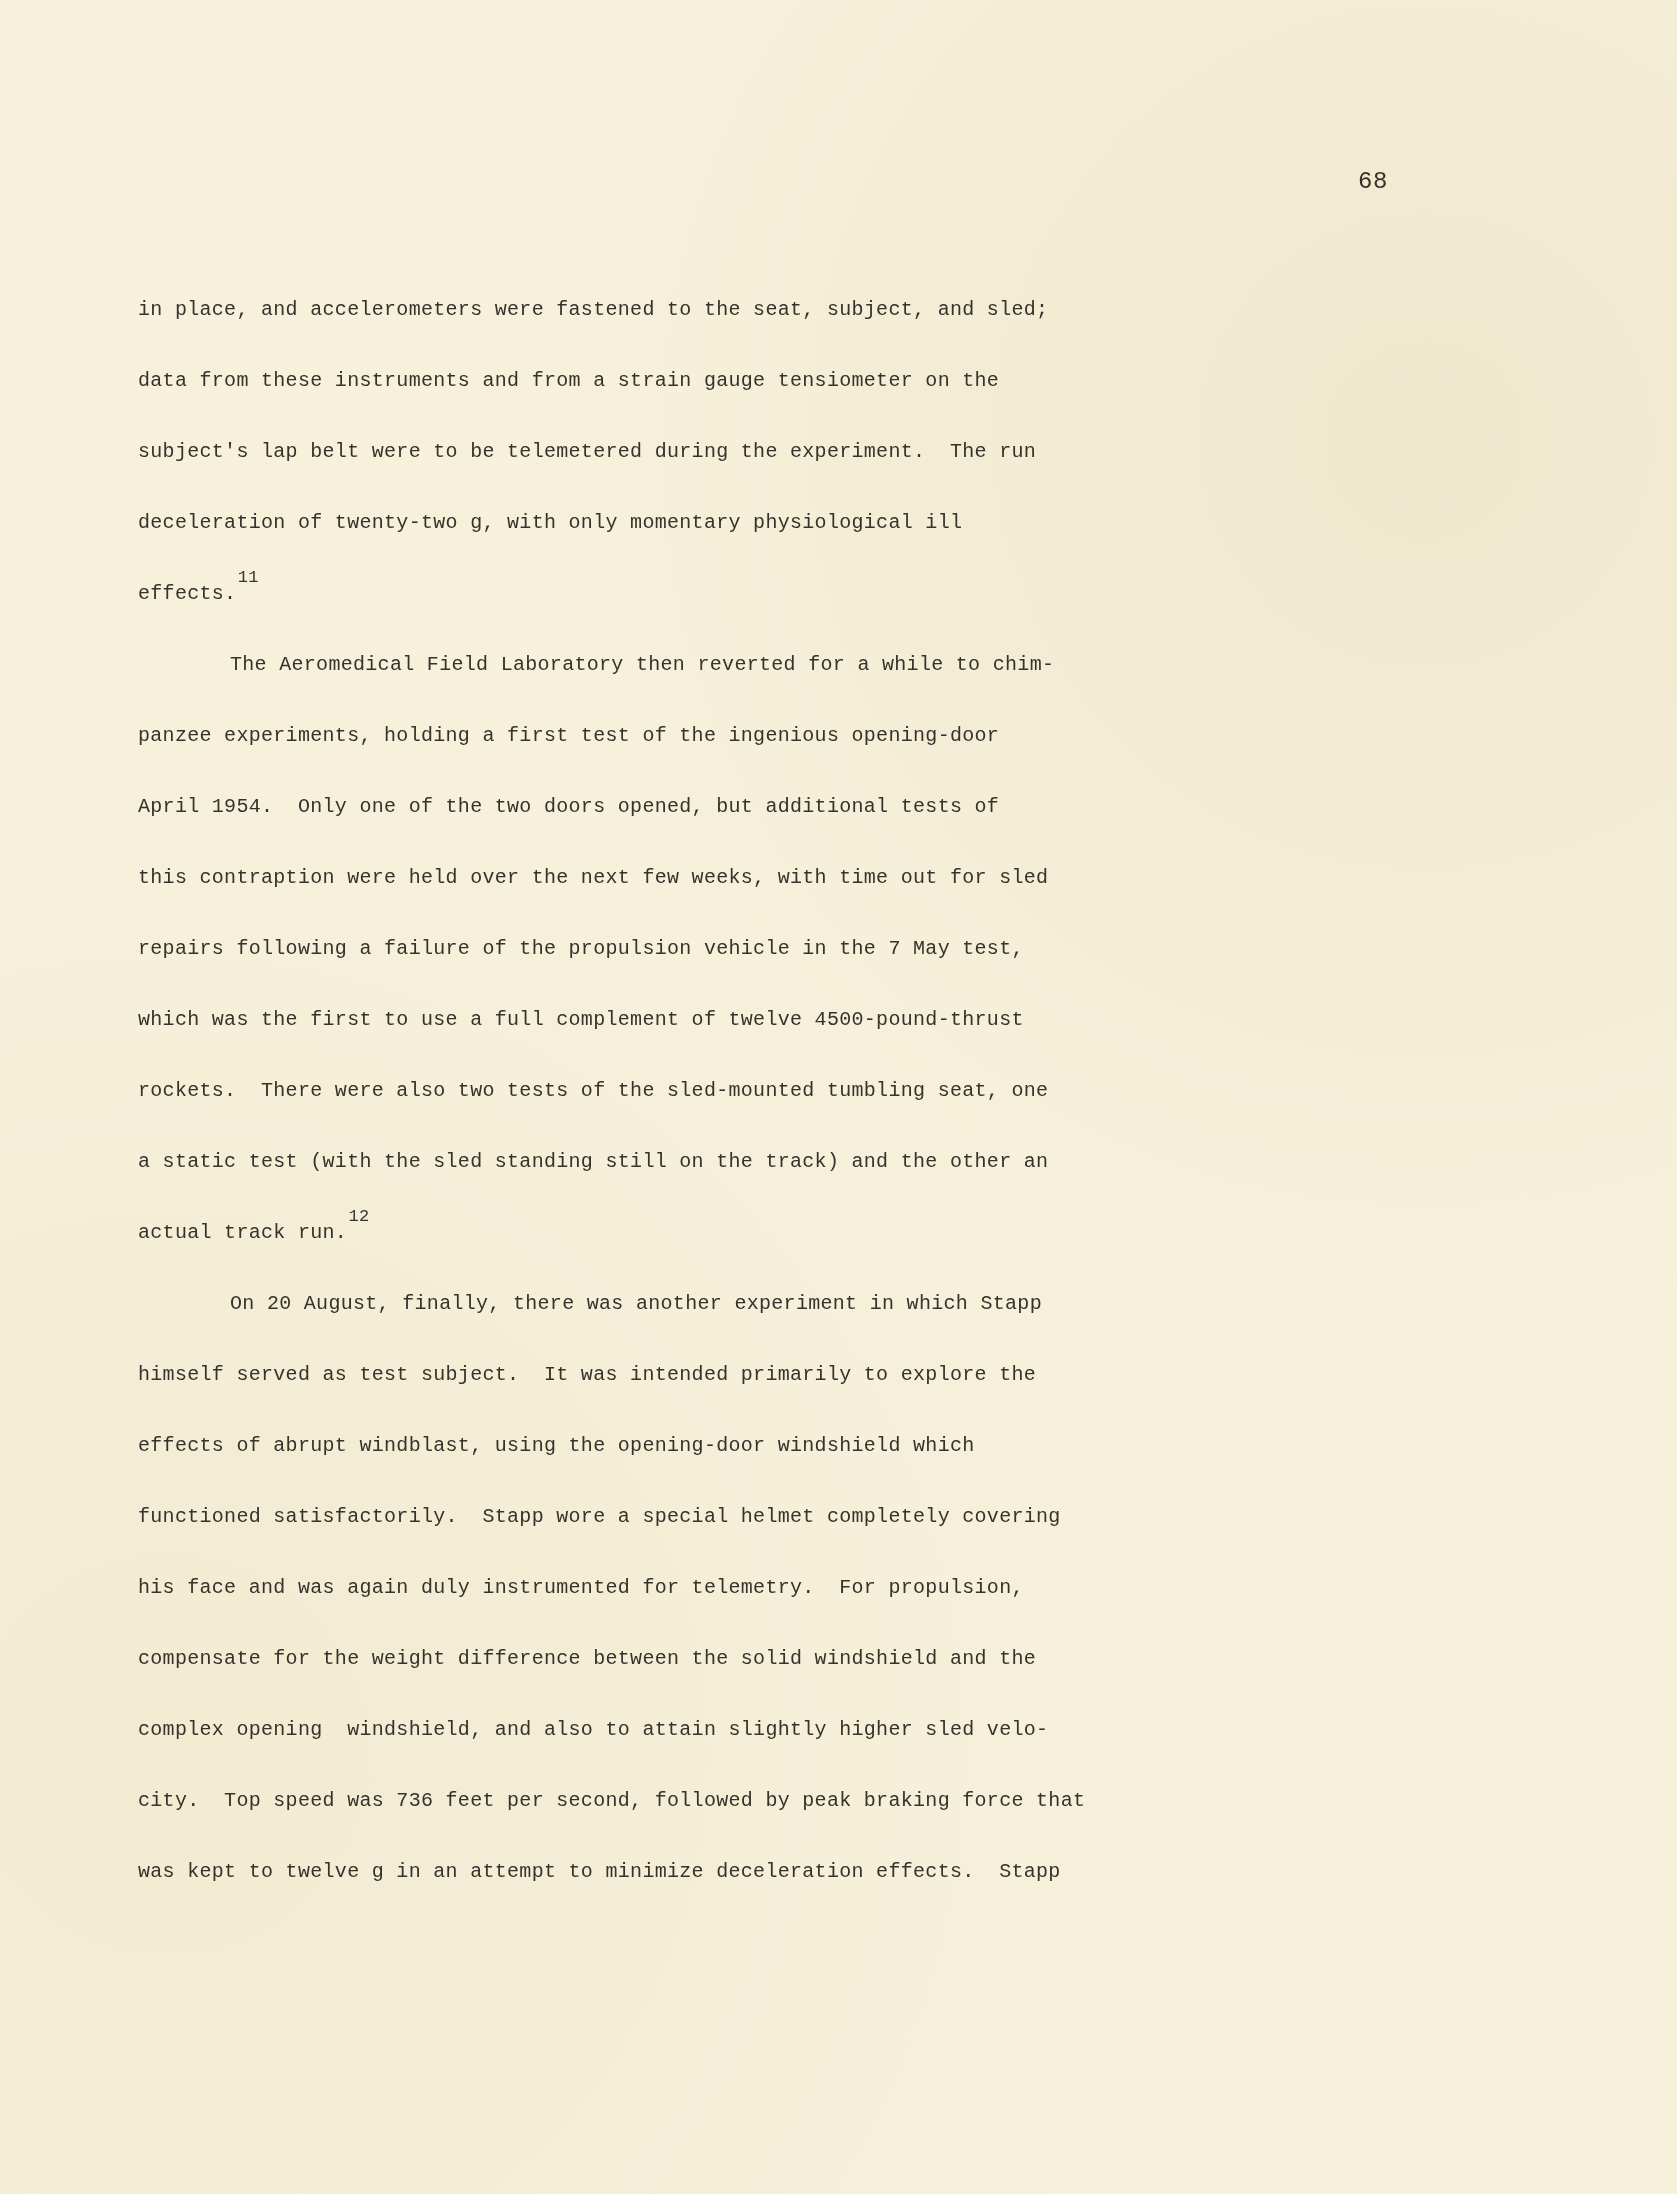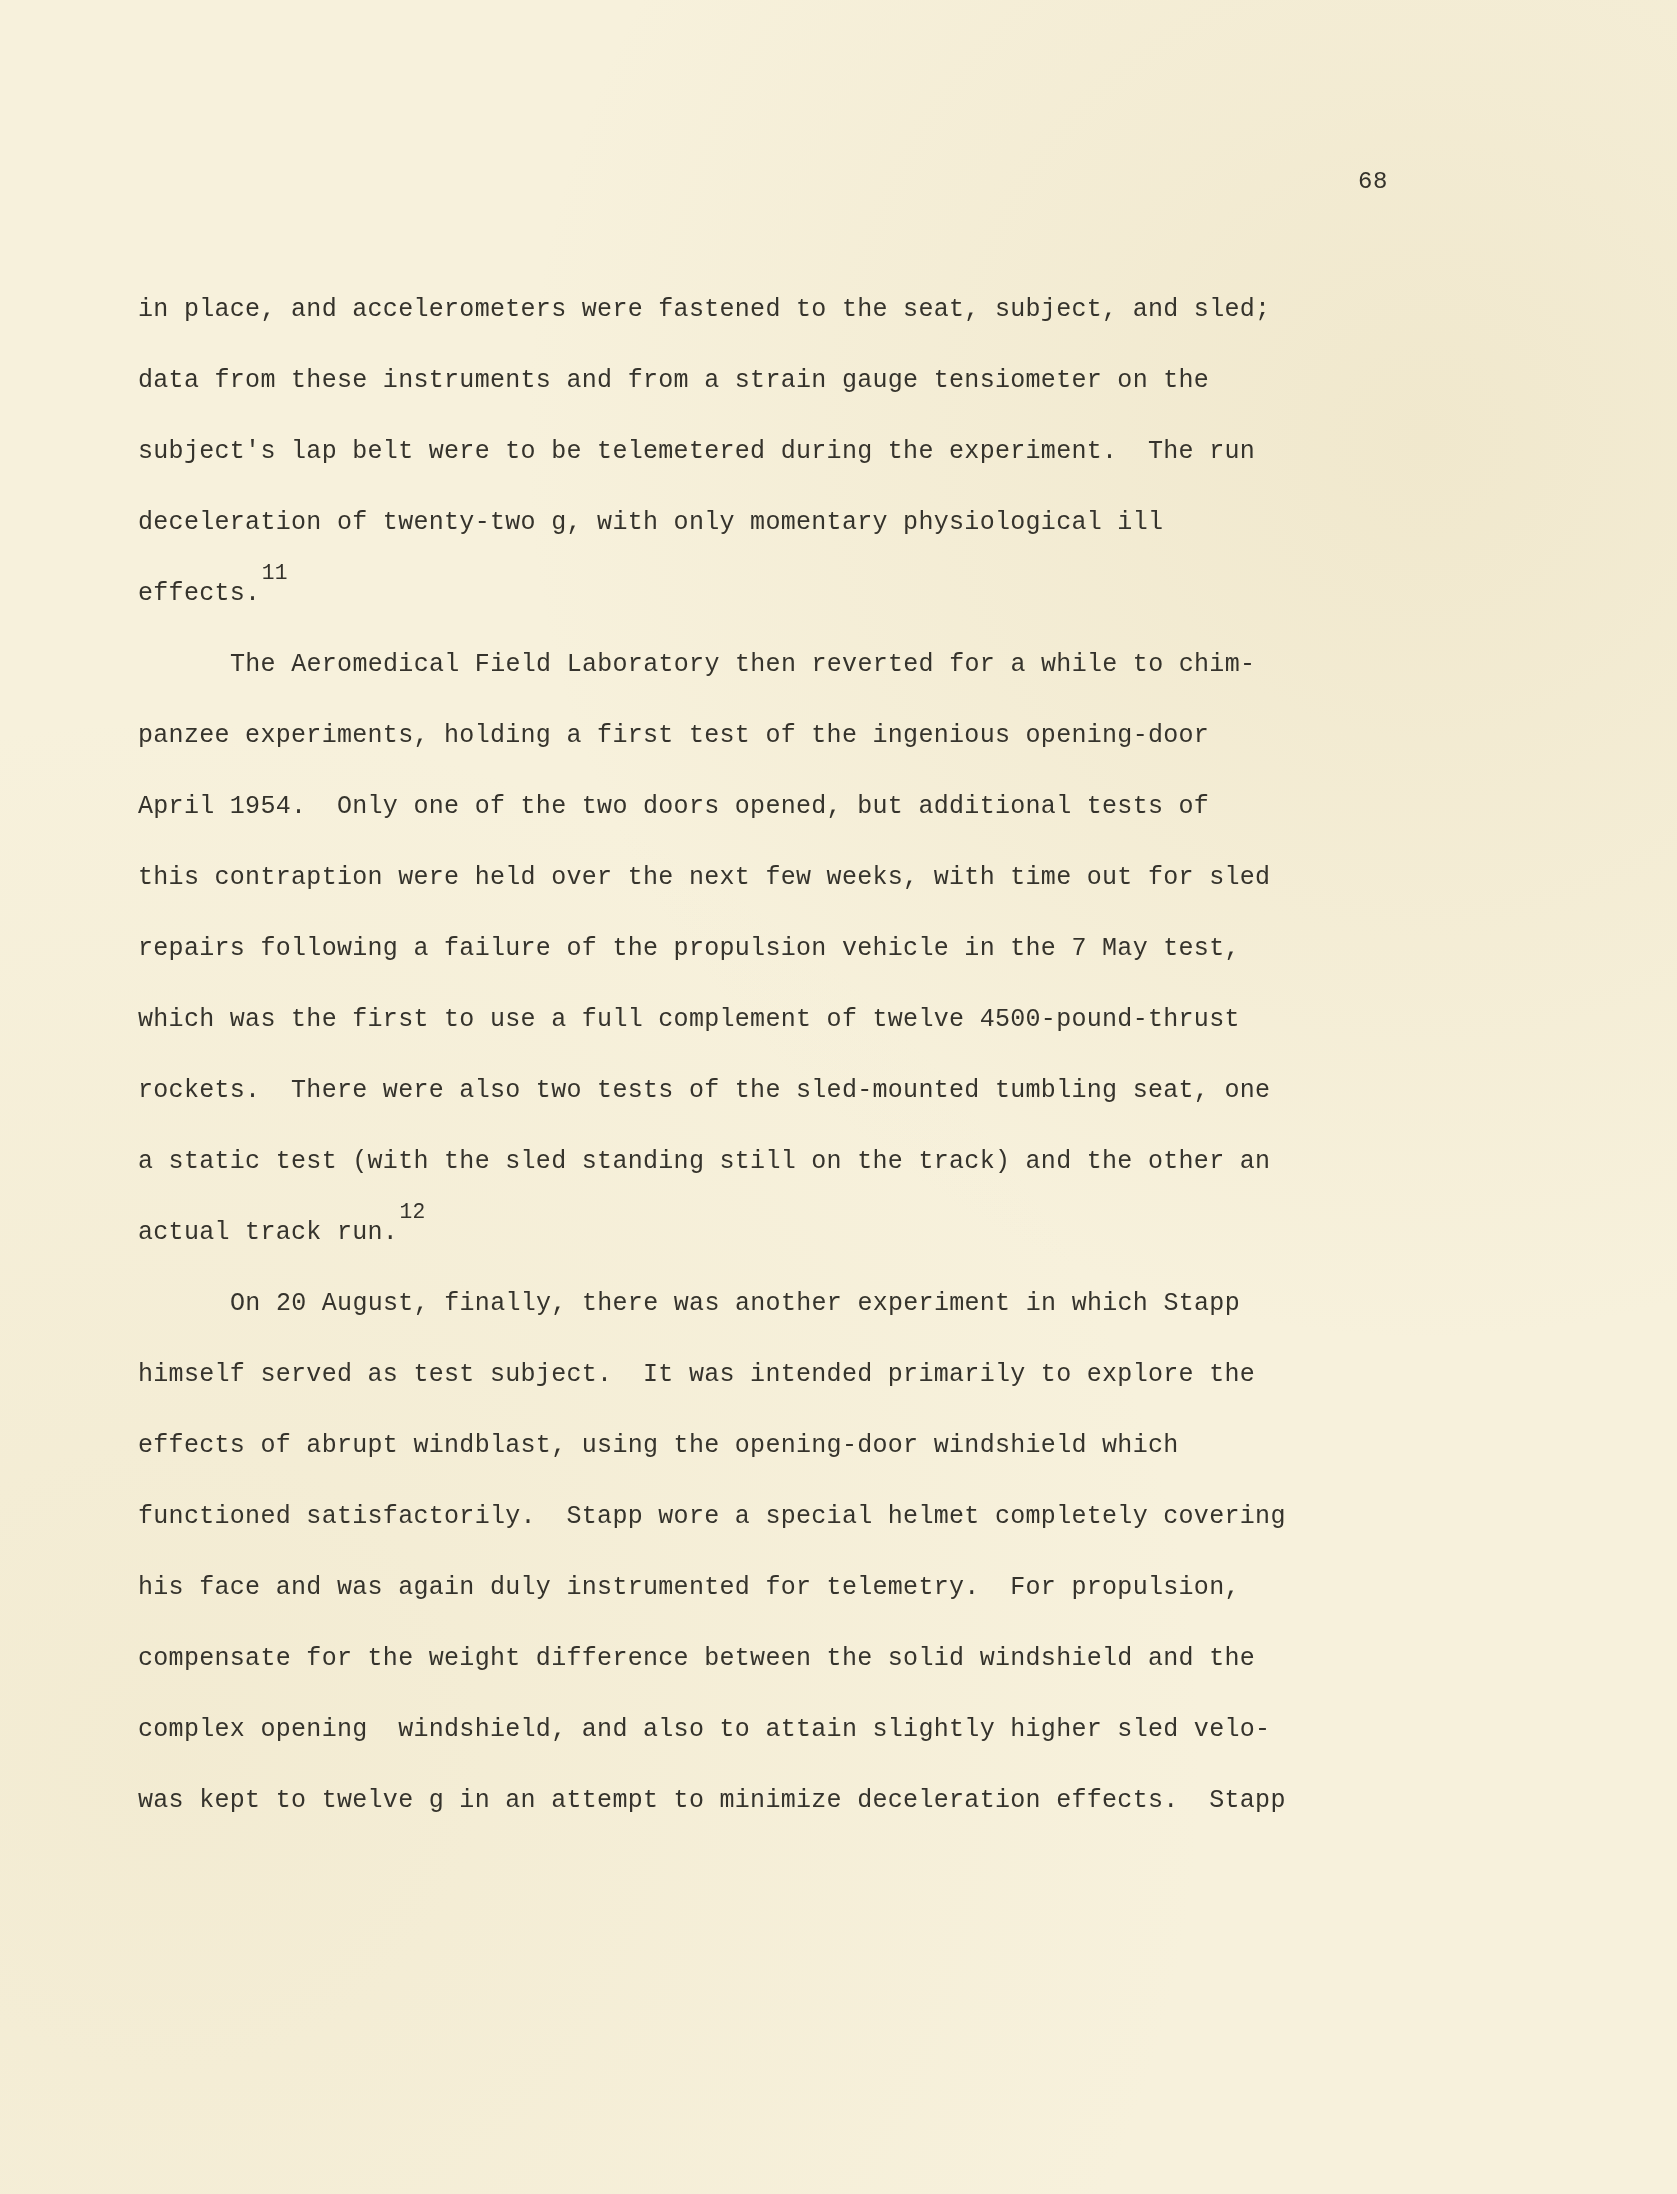--- a/index.html
+++ b/index.html
@@ -29,21 +29,21 @@
     top: 168px;
     left: 1358px;
     font-size: 24px;
     letter-spacing: 0.7px;
   }
   .content {
     position: absolute;
     top: 274px;
     left: 138px;
     width: 1355px;
-    font-size: 25px;
+    font-size: 20px;
   }
   .line {
     height: 71px;
     line-height: 71px;
     white-space: pre;
     letter-spacing: 0.3px;
   }
   .line.indent {
     padding-left: 92px;
   }
@@ -75,16 +75,17 @@
       <div class="line">rockets.  There were also two tests of the sled-mounted tumbling seat, one</div>
       <div class="line">a static test (with the sled standing still on the track) and the other an</div>
       <div class="line">actual track run.<sup>12</sup></div>
       <div class="line indent">On 20 August, finally, there was another experiment in which Stapp</div>
       <div class="line">himself served as test subject.  It was intended primarily to explore the</div>
       <div class="line">effects of abrupt windblast, using the opening-door windshield which</div>
       <div class="line">functioned satisfactorily.  Stapp wore a special helmet completely covering</div>
       <div class="line">his face and was again duly instrumented for telemetry.  For propulsion,</div>
       <div class="line">compensate for the weight difference between the solid windshield and the</div>
       <div class="line">complex opening  windshield, and also to attain slightly higher sled velo-</div>
+      <div class="line">city.  Top speed was 736 feet per second, followed by peak braking force that</div>
       <div class="line">was kept to twelve g in an attempt to minimize deceleration effects.  Stapp</div>
     </div>
 </div>
 
 
 </body></html>

